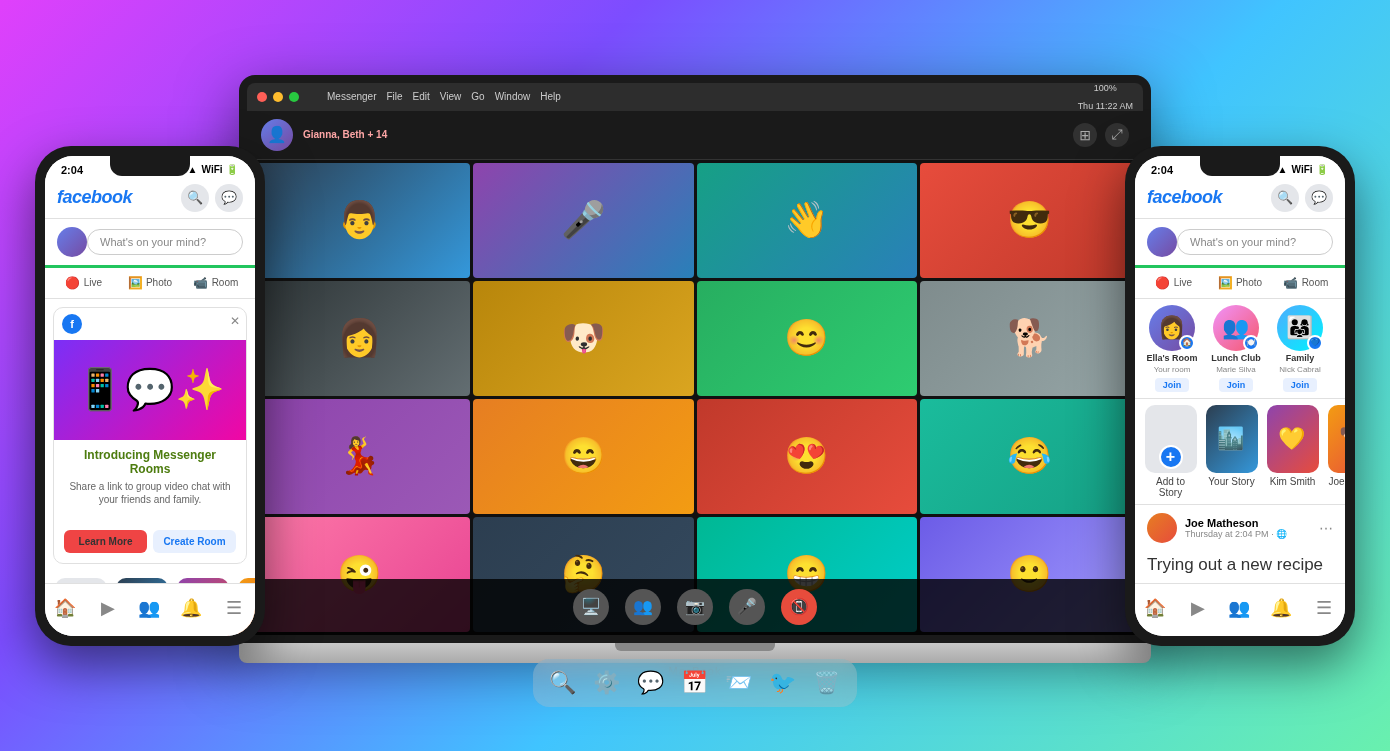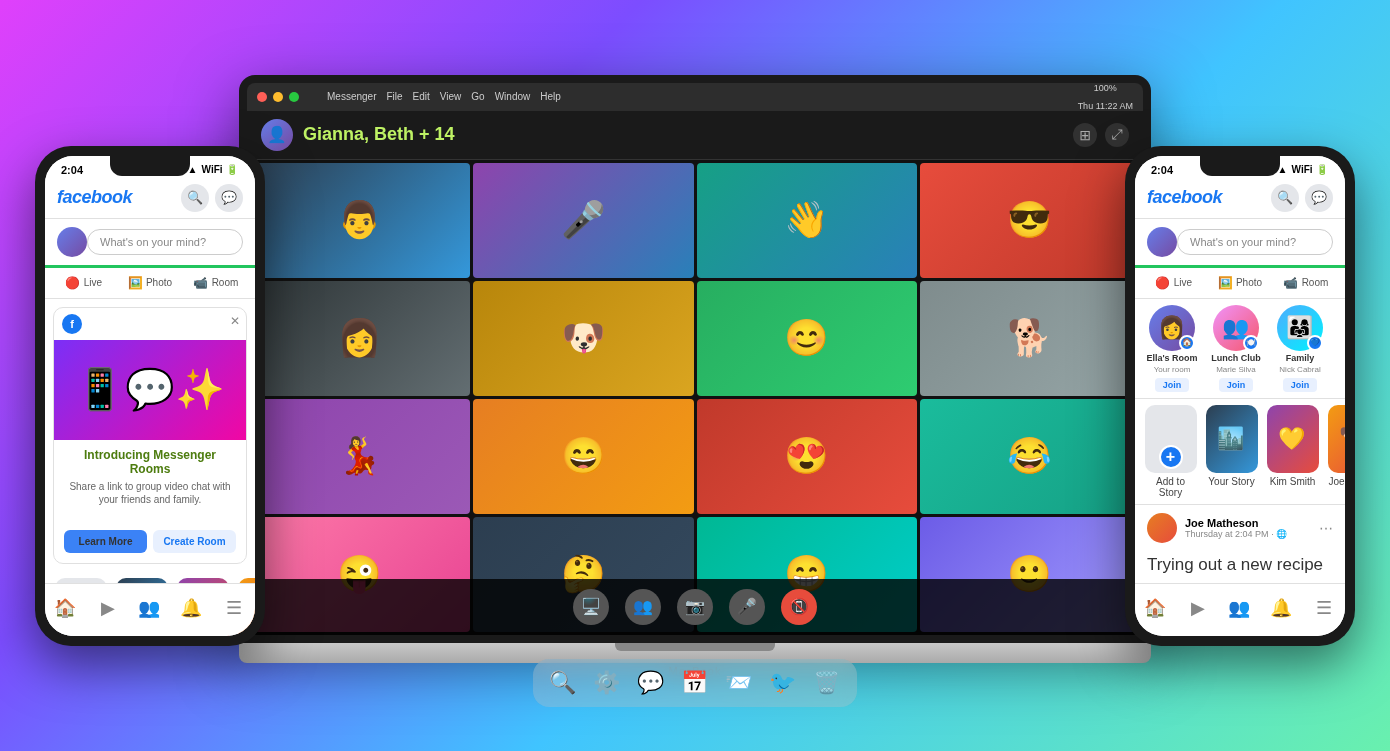--- a/index.html
+++ b/index.html
@@ -151,22 +151,22 @@
       height: 32px;
       border-radius: 50%;
       background: linear-gradient(135deg, #667eea, #764ba2);
       display: flex;
       align-items: center;
       justify-content: center;
       font-size: 16px;
     }
 
     .room-title {
-      color: #bef264;
-      font-size: 18px;
+      color: #fca5a5;
+      font-size: 10px;
       font-weight: 600;
     }
 
     .room-header-icons {
       display: flex;
       gap: 8px;
       align-items: center;
     }
 
     .room-icon-btn {
@@ -472,21 +472,21 @@
 
     .rooms-actions {
       display: flex;
       gap: 6px;
       padding: 0 10px 10px;
     }
 
     .btn-learn-more {
       flex: 1;
       padding: 6px;
-      background: #3b82f6;
+      background: #ef4444;
       border-radius: 6px;
       text-align: center;
       font-size: 10px;
       font-weight: 600;
       color: #333;
     }
 
     .btn-create-room {
       flex: 1;
       padding: 6px;

